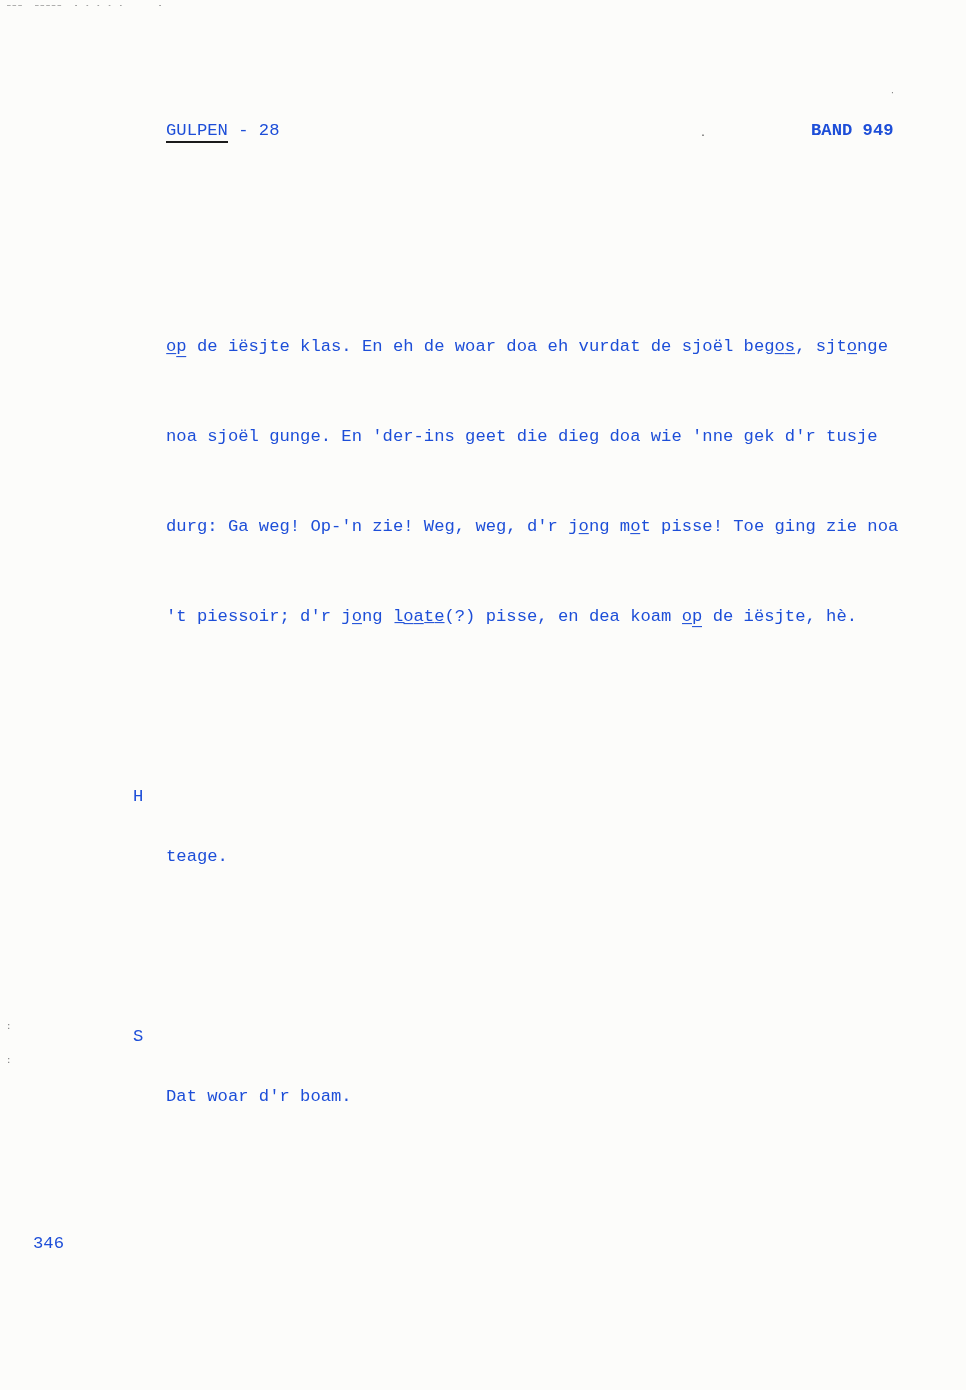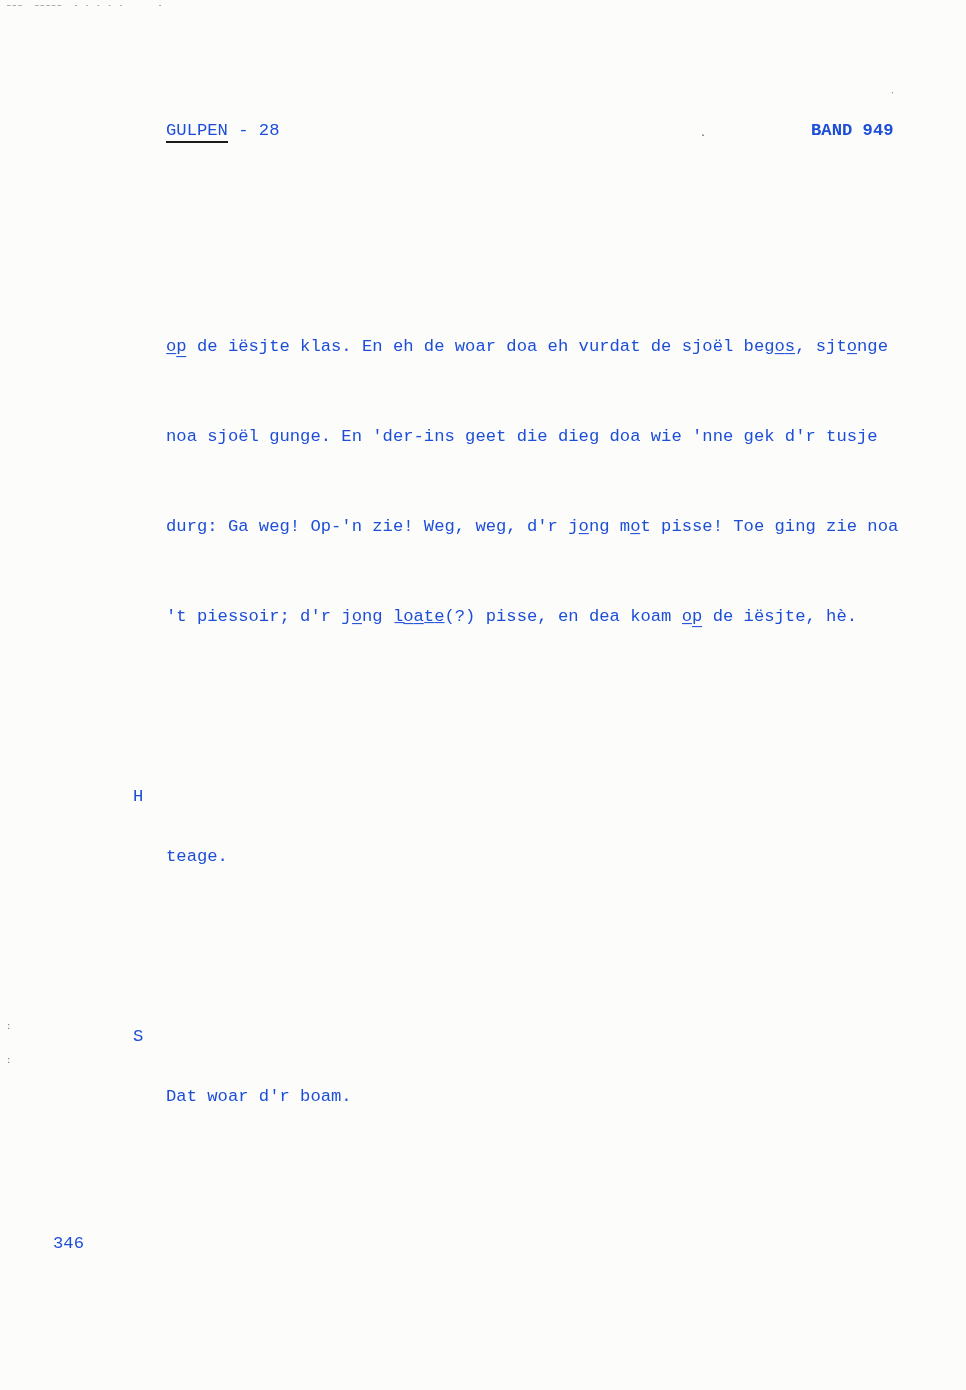--- a/index.html
+++ b/index.html
@@ -22,21 +22,21 @@
 
   .transcript {
     position:absolute; left:133px; top:182px; width:810px;
     line-height:30px; white-space:pre;
   }
   .trow { display:flex; align-items:flex-start; }
   .spk  { flex:0 0 33px; width:33px; }
   .txt  { flex:1 1 auto; }
   .txt div { line-height:30px; }
 
-  .page-number { position:absolute; left:33px; top:1234px;margin-left:20px; }
+  .page-number { position:absolute; left:33px; top:1234px; }
 
   .artifact-topleft {
     position:absolute; left:7px; top:2px;
     font-size:6px; letter-spacing:2px; color:#333; white-space:pre;
   }
   .speck { position:absolute; color:#777; font-size:9px; }
   .speck-a { left:6px;  top:1022px; }
   .speck-b { left:6px;  top:1056px; }
   .speck-c { left:890px; top:88px; font-size:8px; }
   .speck-d { left:700px; top:128px; font-size:10px; color:#444; }

